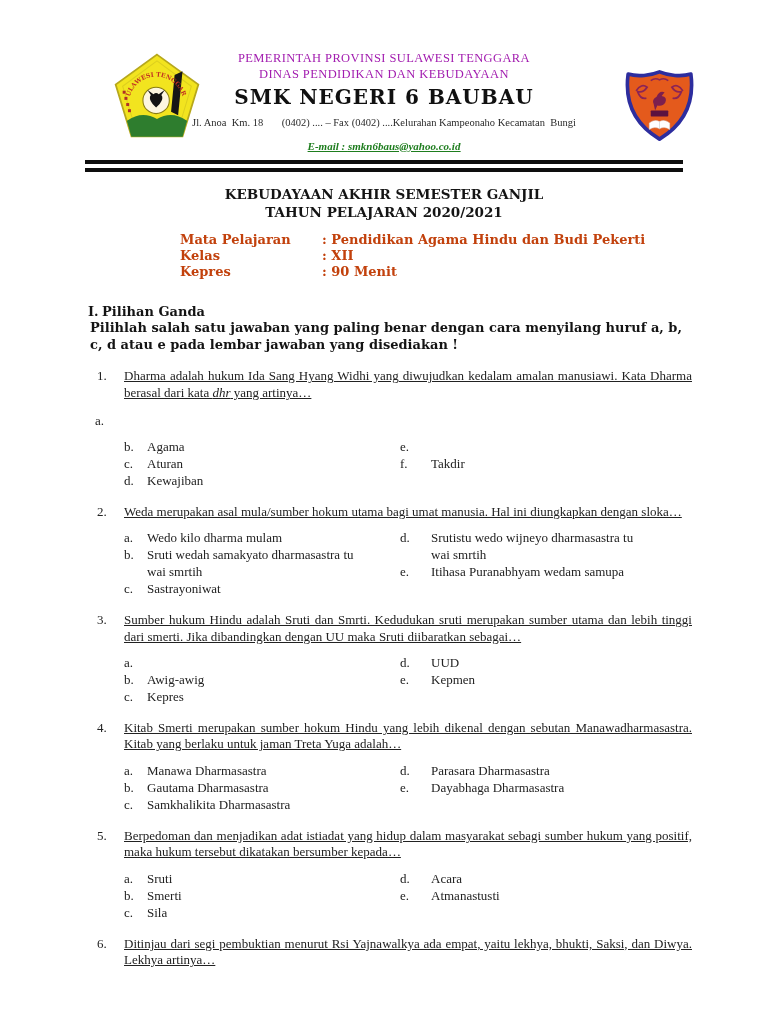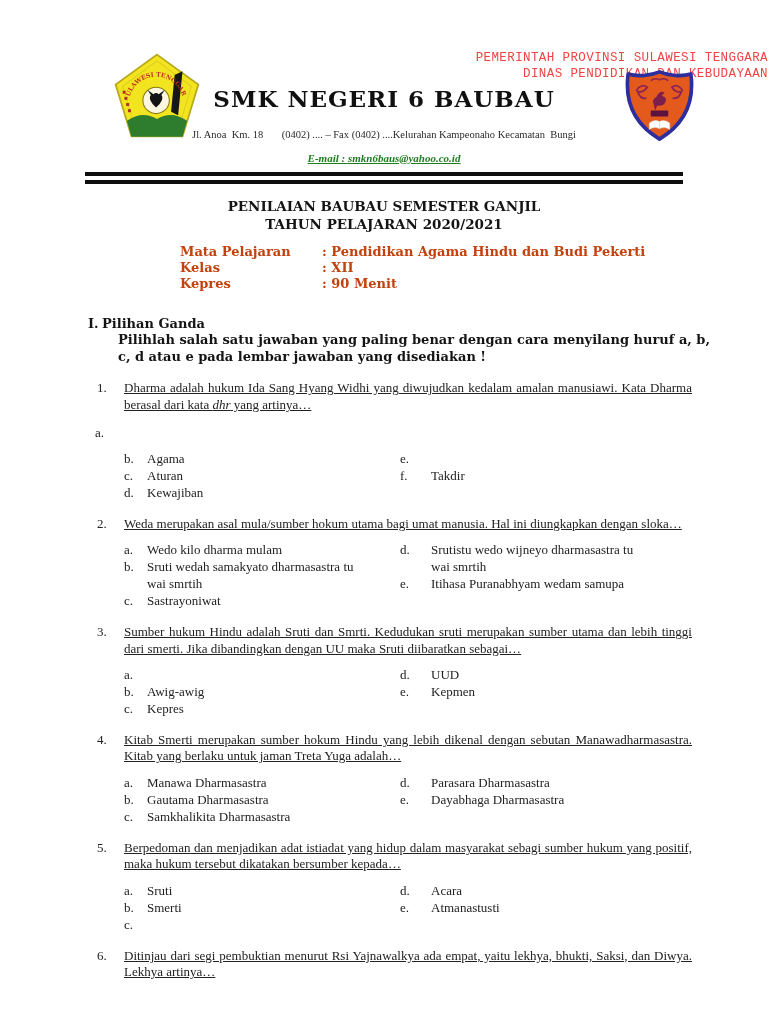--- a/index.html
+++ b/index.html
@@ -1,42 +1,42 @@
 <!DOCTYPE html>
 <html><head>
 <meta charset="utf-8">
 <style>
   html,body{margin:0;padding:0;background:#ffffff;}
   .page{width:768px;height:1024px;background:#ffffff;position:relative;overflow:hidden;
         font-family:"Liberation Serif",serif;color:#1f1f1f;}
   
   .kop{position:relative;padding-top:50px;text-align:center;}
-  .kop-line{font-family:Liberation Mono, monospace;font-size:12.5px;letter-spacing:.4px;color:#ef4444;line-height:1.3;text-align:right;}
-  .kop-school{font-family:"DejaVu Serif",serif;font-size:23px;font-weight:bold;letter-spacing:1px;margin-top:2px;color:#101010;}
-  .kop-address{font-size:10.5px;white-space:pre;margin-top:17px;color:#2a2a2a;}
+  .kop-line{font-family:Liberation Serif, serif;font-size:12.5px;letter-spacing:.4px;color:#a21caf;line-height:1.3;}
+  .kop-school{font-family:"DejaVu Serif",serif;font-size:20px;font-weight:bold;letter-spacing:1px;margin-top:2px;color:#101010;}
+  .kop-address{font-size:10.5px;white-space:pre;margin-top:8px;color:#2a2a2a;}
   .kop-email{font-size:11px;font-weight:bold;font-style:italic;color:#1e7d1e;margin-top:12px;text-decoration:underline;}
   .kop-email a{color:#1e7d1e;text-decoration:underline;cursor:pointer;}
   .logo{position:absolute;}
   .logo-left{left:112px;top:52px;width:90px;height:88px;}
   .logo-right{left:623px;top:69px;width:73px;height:73px;}
   
   .rule{margin:8px 85px 0 85px;}
   .rule-line{height:4px;background:#0e0e0e;}
   .rule-line:first-child{margin-bottom:4px;}
   
   .doc-title{text-align:center;margin-top:13px;font-weight:bold;font-size:13.5px;
              font-family:"DejaVu Serif",serif;line-height:1.35;color:#141414;}
   .meta{margin:11px 0 0 180px;font-weight:bold;font-size:13px;font-family:"DejaVu Serif",serif;line-height:1.22;color:#c2410c;}
   .meta-row{display:flex;}
   .meta-label{width:142px;flex:none;}
   
   .section{margin:24px 0 0 88px;font-family:"DejaVu Serif",serif;font-weight:bold;font-size:13px;line-height:1.3;color:#141414;}
   .sec-head{display:flex;}
   .sec-num{width:14px;flex:none;}
-  .sec-instr{margin-left:30px;width:592px;text-align:justify;}
+  .sec-instr{margin-left:2px;width:592px;text-align:justify;}
   
   .questions{margin:14px 0 0 97px;font-size:13px;color:#222;}
   .question{display:flex;margin-bottom:14px;}
   .q-num{width:27px;flex:none;}
   .q-body{width:568px;}
   .q-text{text-align:justify;line-height:1.28;text-decoration:underline;}
   .q-em{font-style:italic;}
   .q-stray{margin-left:-29px;margin-top:12px;line-height:1.2;}
   .options{display:flex;margin-top:10px;column-gap:46px;}
   .opt-col-left{width:230px;flex:none;}
@@ -91,21 +91,21 @@
       <line x1="50" y1="72" x2="50" y2="82" stroke="#c9c9c9" stroke-width="0.8"></line>
     </svg>
   </header>
 
   <div class="rule">
     <div class="rule-line"></div>
     <div class="rule-line"></div>
   </div>
 
   <div class="doc-title">
-    <div>PENILAIAN BAUBAU SEMESTER GANJIL</div>
+    <div>KEBUDAYAAN AKHIR SEMESTER GANJIL</div>
     <div>TAHUN PELAJARAN 2020/2021</div>
   </div>
 
   <div class="meta">
     <div class="meta-row">
       <span class="meta-label">Mata Pelajaran</span>
       <span class="meta-value">: Pendidikan Agama Hindu dan Budi Pekerti</span>
     </div>
     <div class="meta-row">
       <span class="meta-label">Kelas</span>
@@ -267,20 +267,21 @@
             <div class="option">
                 <span class="letter">a.</span>
                 <span class="otext">Sruti</span>
               </div>
             <div class="option">
                 <span class="letter">b.</span>
                 <span class="otext">Smerti</span>
               </div>
             <div class="option">
                 <span class="letter">c.</span>
+                <span class="otext">Sila</span>
               </div>
           </div>
           <div class="opt-col-right">
             <div class="option">
                 <span class="letter">d.</span>
                 <span class="otext">Acara</span>
               </div>
             <div class="option">
                 <span class="letter">e.</span>
                 <span class="otext">Atmanastusti</span>

